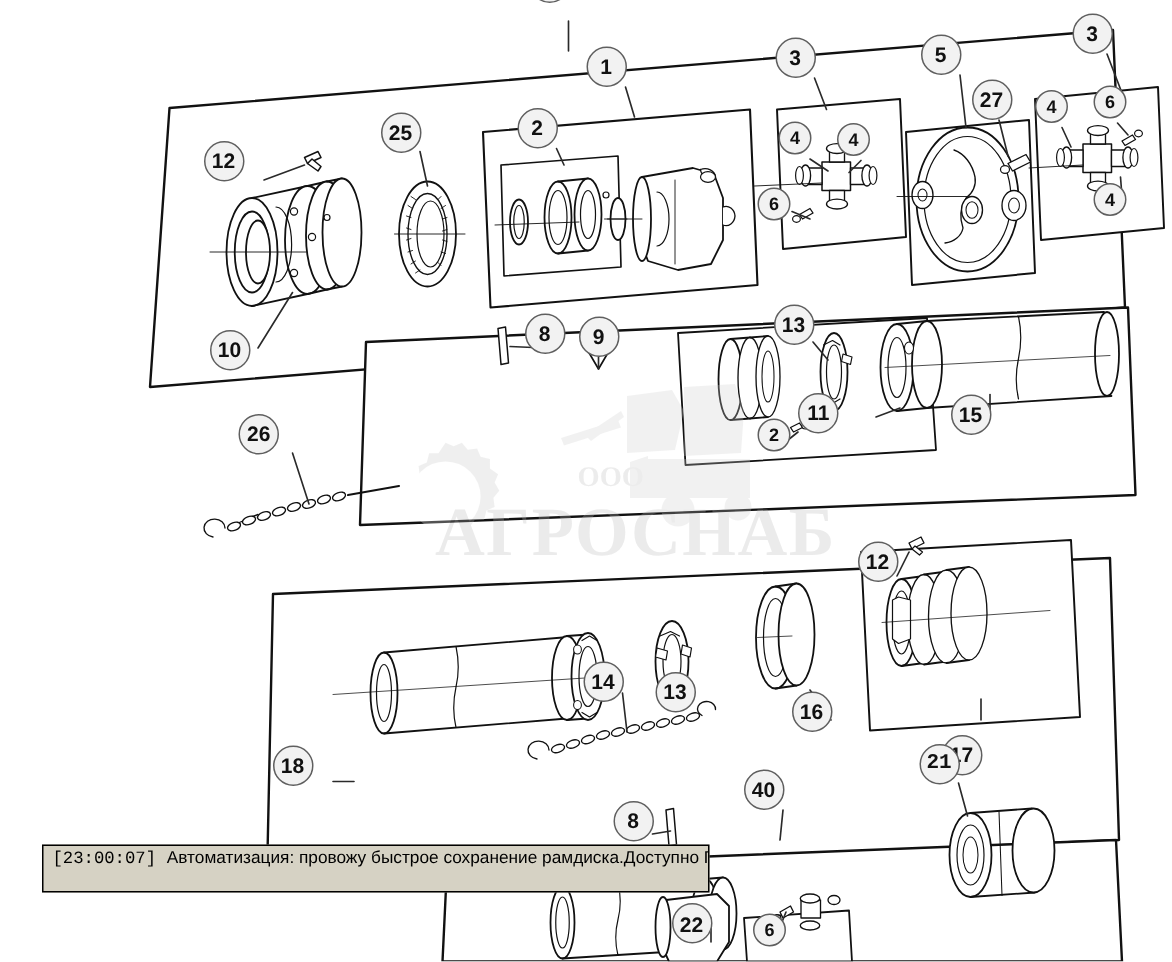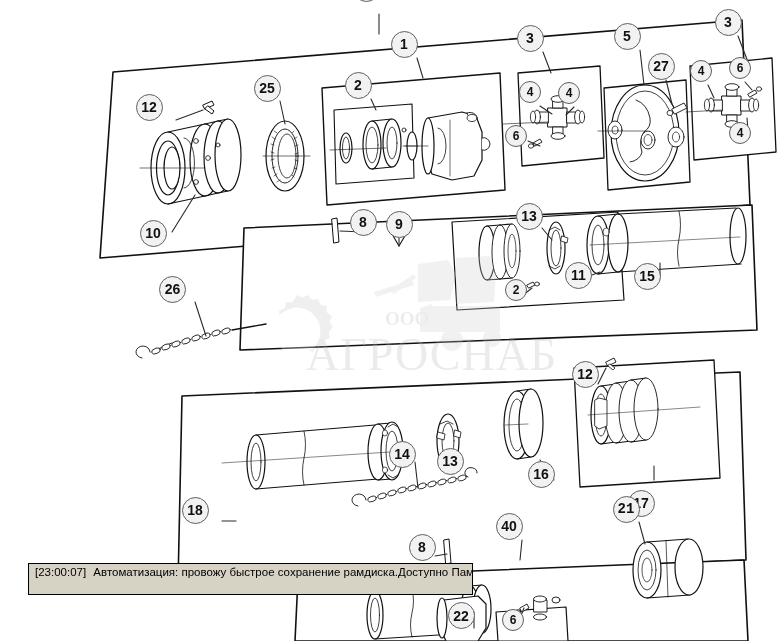--- a/index.html
+++ b/index.html
@@ -4,22 +4,22 @@
 <style>
   html,body{margin:0;padding:0;background:#fff;}
   body{width:781px;height:641px;position:relative;overflow:hidden;
        font-family:"Liberation Sans",sans-serif;}
 
   #stage{position:absolute;left:0;top:0;width:781px;height:641px;overflow:hidden;background:#ffffff;}
 
   
   .watermark{position:absolute;left:250px;top:250px;width:270px;height:140px;
              opacity:.28;pointer-events:none;}
-  .wm-text{position:absolute;left:40px;top:78px;font-size:46px;font-weight:normal;
-           color:#b9b9b9;letter-spacing:1px;font-family:"Liberation Serif",serif;margin-left:16px;}
+  .wm-text{position:absolute;left:40px;top:78px;font-size:46px;font-weight:bold;
+           color:#b9b9b9;letter-spacing:1px;font-family:"Liberation Serif",serif;}
   .wm-ooo{position:absolute;left:135px;top:58px;font-size:19px;font-weight:bold;color:#bdbdbd;
           font-family:"Liberation Serif",serif;}
   .wm-gear{position:absolute;left:8px;top:42px;width:78px;height:78px;}
   .wm-combine{position:absolute;left:110px;top:0px;width:160px;height:104px;}
 
   
   #diagram{position:absolute;left:0;top:0;width:781px;height:641px;}
   #diagram line,#diagram polyline,#diagram path,#diagram polygon,#diagram ellipse,
   #diagram circle,#diagram rect{vector-effect:non-scaling-stroke;}
 
@@ -31,21 +31,21 @@
            font-family:"Liberation Sans",sans-serif;z-index:6;
            box-sizing:border-box;}
   .callout.sm{width:22px;height:22px;font-size:12px;}
 
   
   #log-overlay{position:absolute;left:28px;top:563px;width:445px;height:32px;
                background:#d6d2c4;border:1px solid #000;z-index:40;
                box-sizing:border-box;padding:1px 0 0 6px;overflow:hidden;}
   .log-line{white-space:nowrap;font-size:11.5px;color:#000;line-height:15px;
             font-family:"Liberation Sans",sans-serif;}
-  .log-time{font-family:Liberation Sans, sans-serif;}
+  .log-time{font-family:Liberation Mono, monospace;}
   .log-msg{margin-left:4px;}
 </style>
 </head>
 <body>
 
 <div id="stage">
 
   <svg id="diagram" viewBox="0 0 781 641">
     <g fill="none" stroke="#111" stroke-width="1.2" stroke-linejoin="round" stroke-linecap="round">
 
@@ -459,21 +459,21 @@
       </div>
       <div class="callout" style="left: 349.5px; top: 208.5px;">
         <span>8</span>
       </div>
       <div class="callout" style="left: 385.5px; top: 210.5px;">
         <span>9</span>
       </div>
       <div class="callout" style="left: 515.5px; top: 202.5px;">
         <span>13</span>
       </div>
-      <div class="callout" style="left: 565px; top: 261.5px; text-align: right;">
+      <div class="callout" style="left: 532px; top: 261.5px; text-align: right;">
         <span>11</span>
       </div>
       <div class="callout" style="left: 633.5px; top: 262.5px;">
         <span>15</span>
       </div>
       <div class="callout sm" style="left: 505px; top: 279px;">
         <span>2</span>
       </div>
       <div class="callout" style="left: 159px; top: 275.5px;">
         <span>26</span>

